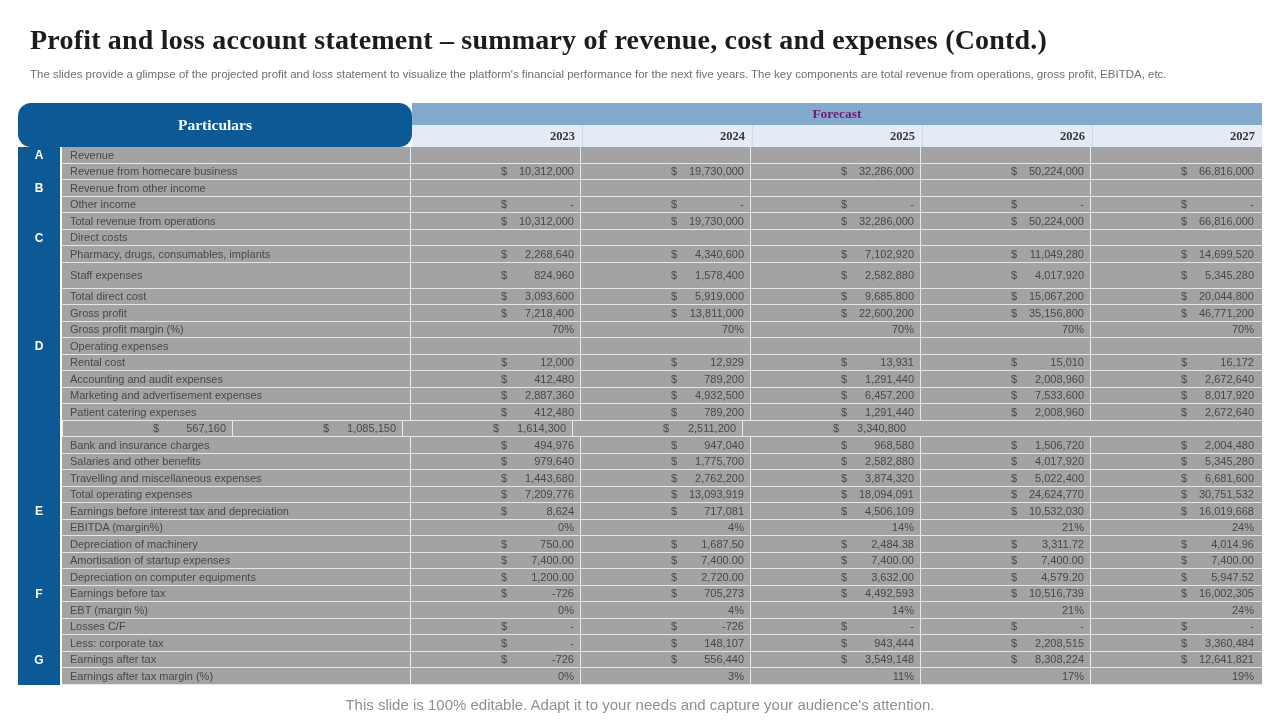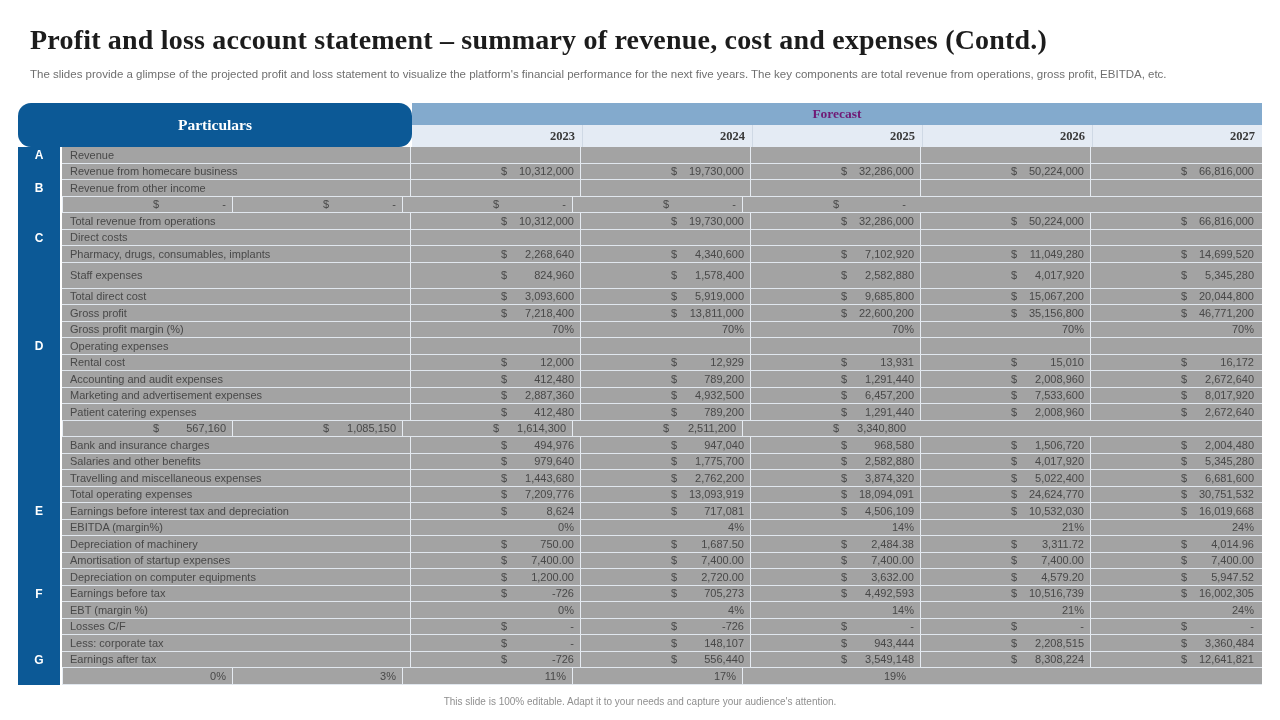--- a/index.html
+++ b/index.html
@@ -123,21 +123,21 @@
     color: #484848;
     border-left: 1px solid #e6ebf1;
   }
   .ycell .d { position: absolute; left: 90px; }
   .footer {
     position: absolute;
     left: 0;
     top: 696px;
     width: 1280px;
     text-align: center;
-    font-size: 10px;
+    font-size: 15px;
     color: #8f8f8f;
   }
 </style>
 </head>
 <body>
 
 <div class="slide">
   <div class="title">Profit and loss account statement – summary of revenue, cost and expenses (Contd.)</div>
   <div class="subtitle">The slides provide a glimpse of the projected profit and loss statement to visualize the platform's financial performance for the next five years. The key components are total revenue from operations, gross profit, EBITDA,  etc.</div>
 
@@ -200,20 +200,21 @@
             <div class="ycell"></div>
             <div class="ycell"></div>
             <div class="ycell"></div>
             <div class="ycell"></div>
             <div class="ycell"></div>
           </div>
         </div>
         <div class="row">
           <div class="letter"></div>
           <div class="cells">
+            <div class="plabel">Other income</div>
             <div class="ycell">
               <span class="d">$</span>
               <span class="v">-</span>
             </div>
             <div class="ycell">
               <span class="d">$</span>
               <span class="v">-</span>
             </div>
             <div class="ycell">
               <span class="d">$</span>
@@ -881,20 +882,21 @@
             </div>
             <div class="ycell">
               <span class="d">$</span>
               <span class="v">12,641,821</span>
             </div>
           </div>
         </div>
         <div class="row">
           <div class="letter"></div>
           <div class="cells">
+            <div class="plabel">Earnings after tax margin (%)</div>
             <div class="ycell">
               <span class="v">0%</span>
             </div>
             <div class="ycell">
               <span class="v">3%</span>
             </div>
             <div class="ycell">
               <span class="v">11%</span>
             </div>
             <div class="ycell">

